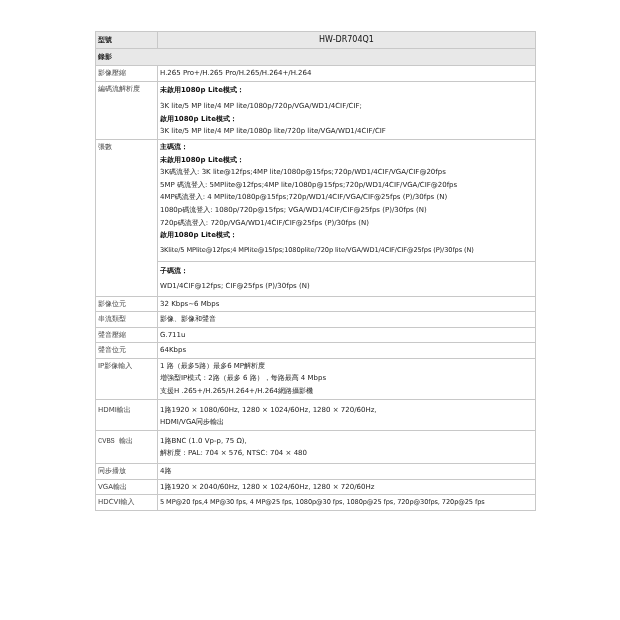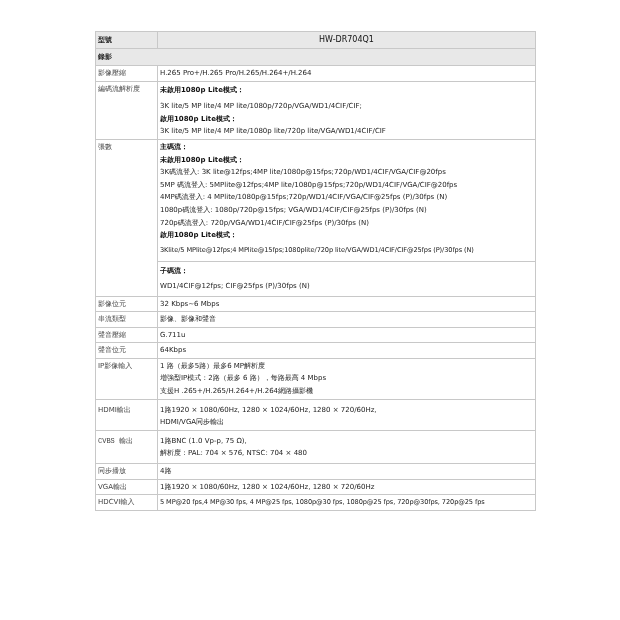--- a/index.html
+++ b/index.html
@@ -147,21 +147,21 @@
     </tr>
 
     <tr class="row-tall">
       <td class="lbl">同步播放</td>
       <td class="val">4路</td>
     </tr>
 
 
     <tr class="row-tall">
       <td class="lbl">VGA輸出</td>
-      <td class="val">1路1920 × 1080/60Hz, 1280 × 1024/60Hz, 1280 × 720/60Hz</td>
+      <td class="val">1路1920 × 2040/60Hz, 1280 × 1024/60Hz, 1280 × 720/60Hz</td>
     </tr>
 
     <tr class="row-tall">
       <td class="lbl">HDCVI輸入</td>
       <td class="val tight">5 MP@20 fps,4 MP@30 fps, 4 MP@25 fps, 1080p@30 fps, 1080p@25 fps, 720p@30fps, 720p@25 fps</td>
     </tr>
   </tbody>
     </table>
 </div>
 

